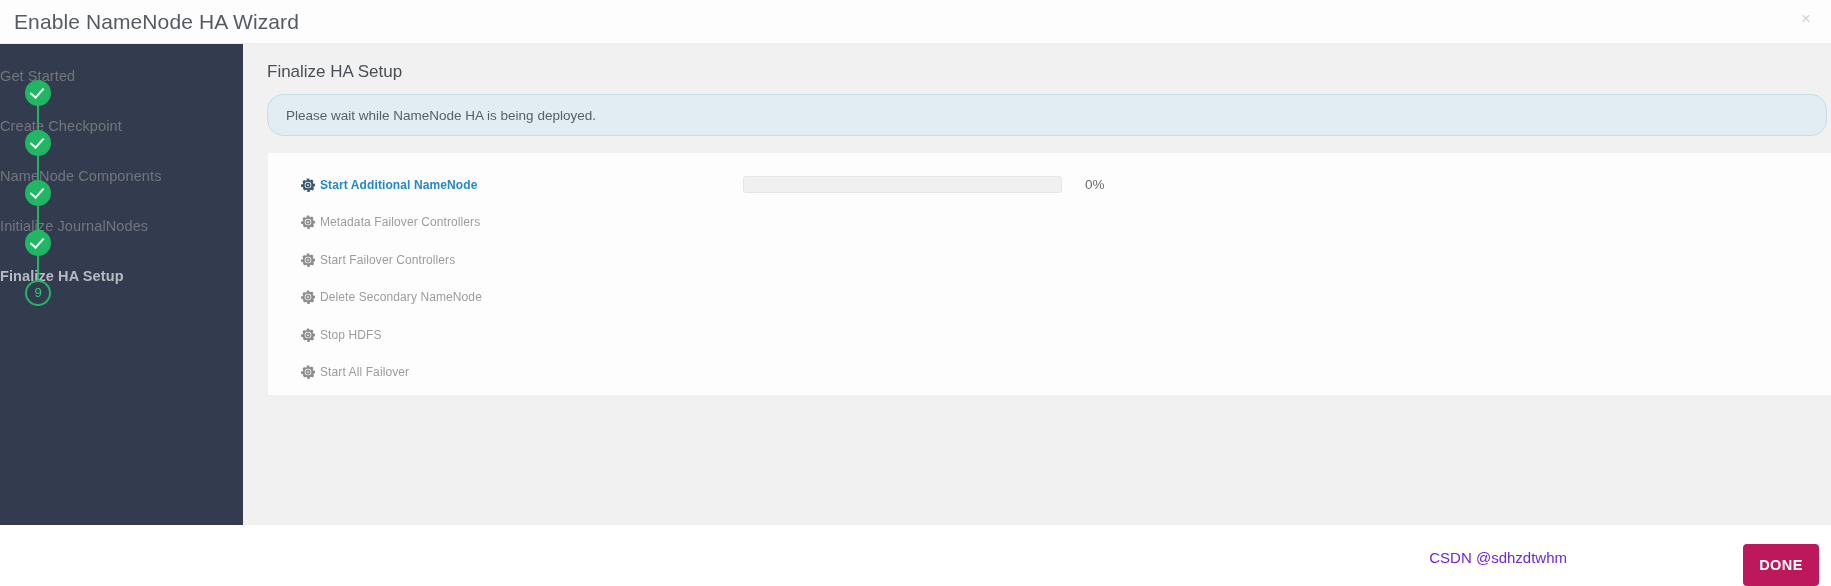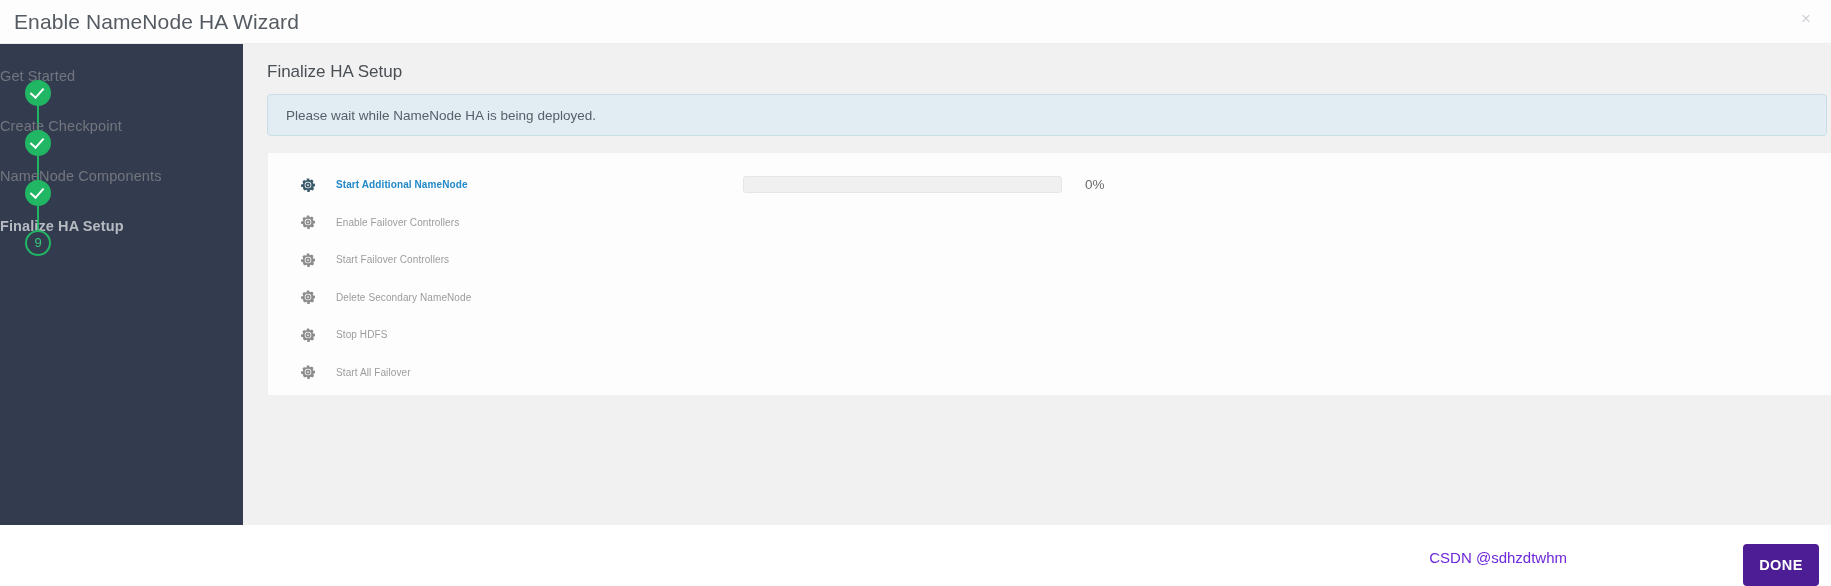--- a/index.html
+++ b/index.html
@@ -175,21 +175,21 @@
   }
 
   .alert-info {
     position: absolute;
     left: 24px;
     top: 50px;
     right: 4px;
     height: 42px;
     background: #e1edf3;
     border: 1px solid #c9dde6;
-    border-radius: 4px;
+    border-radius: 16px;
     box-sizing: border-box;
     display: flex;
     align-items: center;
   }
   .alert-info-text {
     padding-left: 18px;
     font-size: 13.5px;
     color: #55606a;
     white-space: nowrap;
   }
@@ -228,24 +228,23 @@
     width: 14px;
     height: 14px;
     display: inline-block;
     flex: 0 0 auto;
     margin-right: 5px;
     position: relative;
     top: 0px;
   }
   .gear-icon svg { display: block; }
   .task-label {
-    font-size: 10px;
+    font-size: 12px;
     color: #9c9c9c;
     letter-spacing: 0.1px;
-    margin-left: 16px;
   }
   .task-row.active .task-label {
     color: #2389c8;
     font-weight: bold;
   }
 
   .task-progress-wrap {
     position: absolute;
     left: 475px;
     display: flex;
@@ -284,21 +283,21 @@
     box-sizing: border-box;
   }
   .btn-done {
     position: absolute;
     right: 12px;
     top: 19px;
     min-width: 76px;
     height: 42px;
     line-height: 42px;
     padding: 0 16px;
-    background: #4c1d95;
+    background: #be185d;
     color: #ffffff;
     font-size: 14.5px;
     font-weight: bold;
     text-align: center;
     border: none;
     border-radius: 4px;
     letter-spacing: 0.4px;
     cursor: pointer;
     box-sizing: border-box;
     font-family: "Liberation Sans", sans-serif;
@@ -342,20 +341,27 @@
             </span>
             <span class="step-label">Create Checkpoint</span>
           </li>
           <li class="step">
             <span class="connector"></span>
             <span class="marker done">
               <span class="tick"></span>
             </span>
             <span class="step-label">NameNode Components</span>
           </li>
+          <li class="step">
+            <span class="connector"></span>
+            <span class="marker done">
+              <span class="tick"></span>
+            </span>
+            <span class="step-label">Initialize JournalNodes</span>
+          </li>
           <li class="step is-current">
             <span class="marker current">9</span>
             <span class="step-label">Finalize HA Setup</span>
           </li>
         </ul>
     </div>
 
     <div class="main">
       <div class="panel-title">Finalize HA Setup</div>
 
@@ -383,21 +389,21 @@
               </div>
             </div>
             <div class="task-row">
               <div class="task-left">
                 <span class="gear-icon" style="color: rgb(140, 140, 140);">
                   <svg viewBox="0 0 16 16" width="14" height="14" aria-hidden="true">
                     <path fill="currentColor" d="M8 5.1A2.9 2.9 0 1 0 8 10.9 2.9 2.9 0 1 0 8 5.1zm0 1.9a1 1 0 1 1 0 2 1 1 0 0 1 0-2z"></path>
                     <path fill="currentColor" d="M9.3 0.6H6.7l-0.3 2.0a5.6 5.6 0 0 0-1.0 0.6L3.5 2.3 1.7 4.1l0.9 1.9a5.6 5.6 0 0 0-0.6 1.0L0 7.3v2.6l2.0 0.3c0.16 0.36 0.36 0.69 0.6 1.0L2.3 12.5l1.8 1.8 1.9-0.9c0.31 0.24 0.64 0.44 1.0 0.6L7.3 16h2.6l0.3-2.0c0.36-0.16 0.69-0.36 1.0-0.6l1.9 0.9 1.8-1.8-0.9-1.9c0.24-0.31 0.44-0.64 0.6-1.0L16 9.3V6.7l-2.0-0.3a5.6 5.6 0 0 0-0.6-1.0l0.9-1.9-1.8-1.8-1.9 0.9a5.6 5.6 0 0 0-1.0-0.6L9.3 0.6zM8 4.2a3.8 3.8 0 1 1 0 7.6 3.8 3.8 0 0 1 0-7.6z"></path>
                   </svg>
                 </span>
-                <span class="task-label">Enable Failover Controllers</span>
+                <span class="task-label">Metadata Failover Controllers</span>
               </div>
             </div>
             <div class="task-row">
               <div class="task-left">
                 <span class="gear-icon" style="color: rgb(140, 140, 140);">
                   <svg viewBox="0 0 16 16" width="14" height="14" aria-hidden="true">
                     <path fill="currentColor" d="M8 5.1A2.9 2.9 0 1 0 8 10.9 2.9 2.9 0 1 0 8 5.1zm0 1.9a1 1 0 1 1 0 2 1 1 0 0 1 0-2z"></path>
                     <path fill="currentColor" d="M9.3 0.6H6.7l-0.3 2.0a5.6 5.6 0 0 0-1.0 0.6L3.5 2.3 1.7 4.1l0.9 1.9a5.6 5.6 0 0 0-0.6 1.0L0 7.3v2.6l2.0 0.3c0.16 0.36 0.36 0.69 0.6 1.0L2.3 12.5l1.8 1.8 1.9-0.9c0.31 0.24 0.64 0.44 1.0 0.6L7.3 16h2.6l0.3-2.0c0.36-0.16 0.69-0.36 1.0-0.6l1.9 0.9 1.8-1.8-0.9-1.9c0.24-0.31 0.44-0.64 0.6-1.0L16 9.3V6.7l-2.0-0.3a5.6 5.6 0 0 0-0.6-1.0l0.9-1.9-1.8-1.8-1.9 0.9a5.6 5.6 0 0 0-1.0-0.6L9.3 0.6zM8 4.2a3.8 3.8 0 1 1 0 7.6 3.8 3.8 0 0 1 0-7.6z"></path>
                   </svg>
                 </span>

